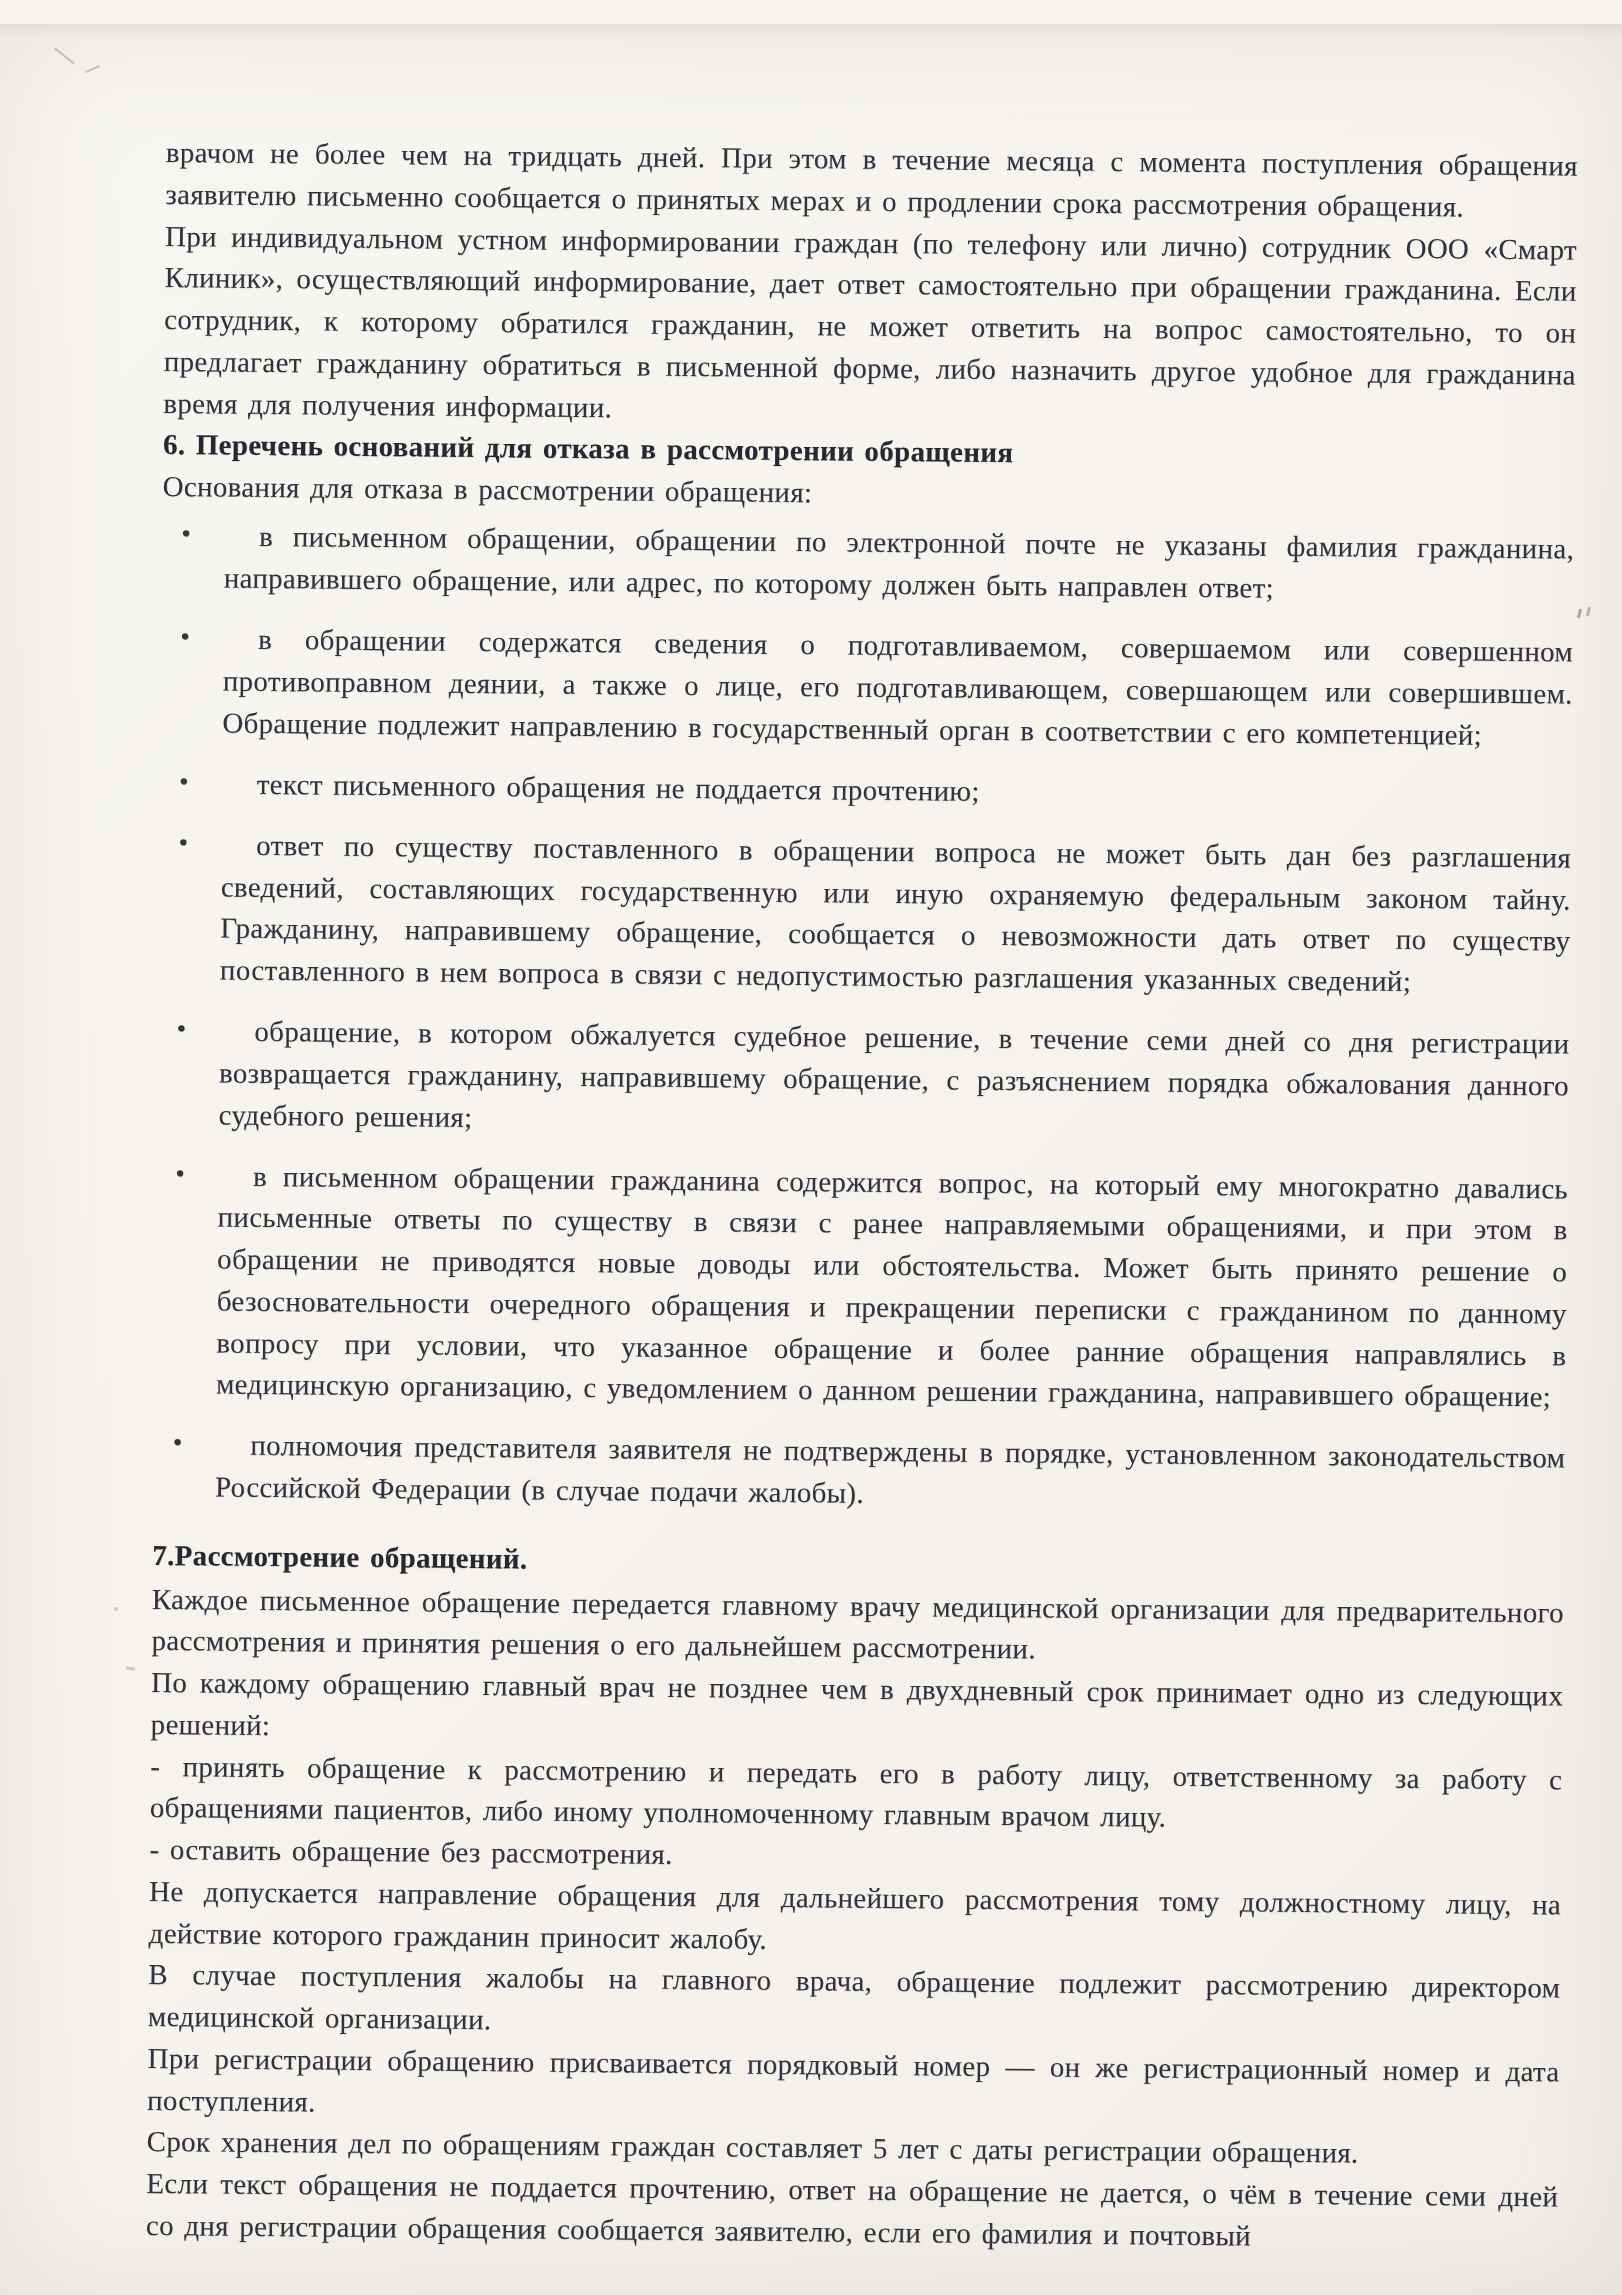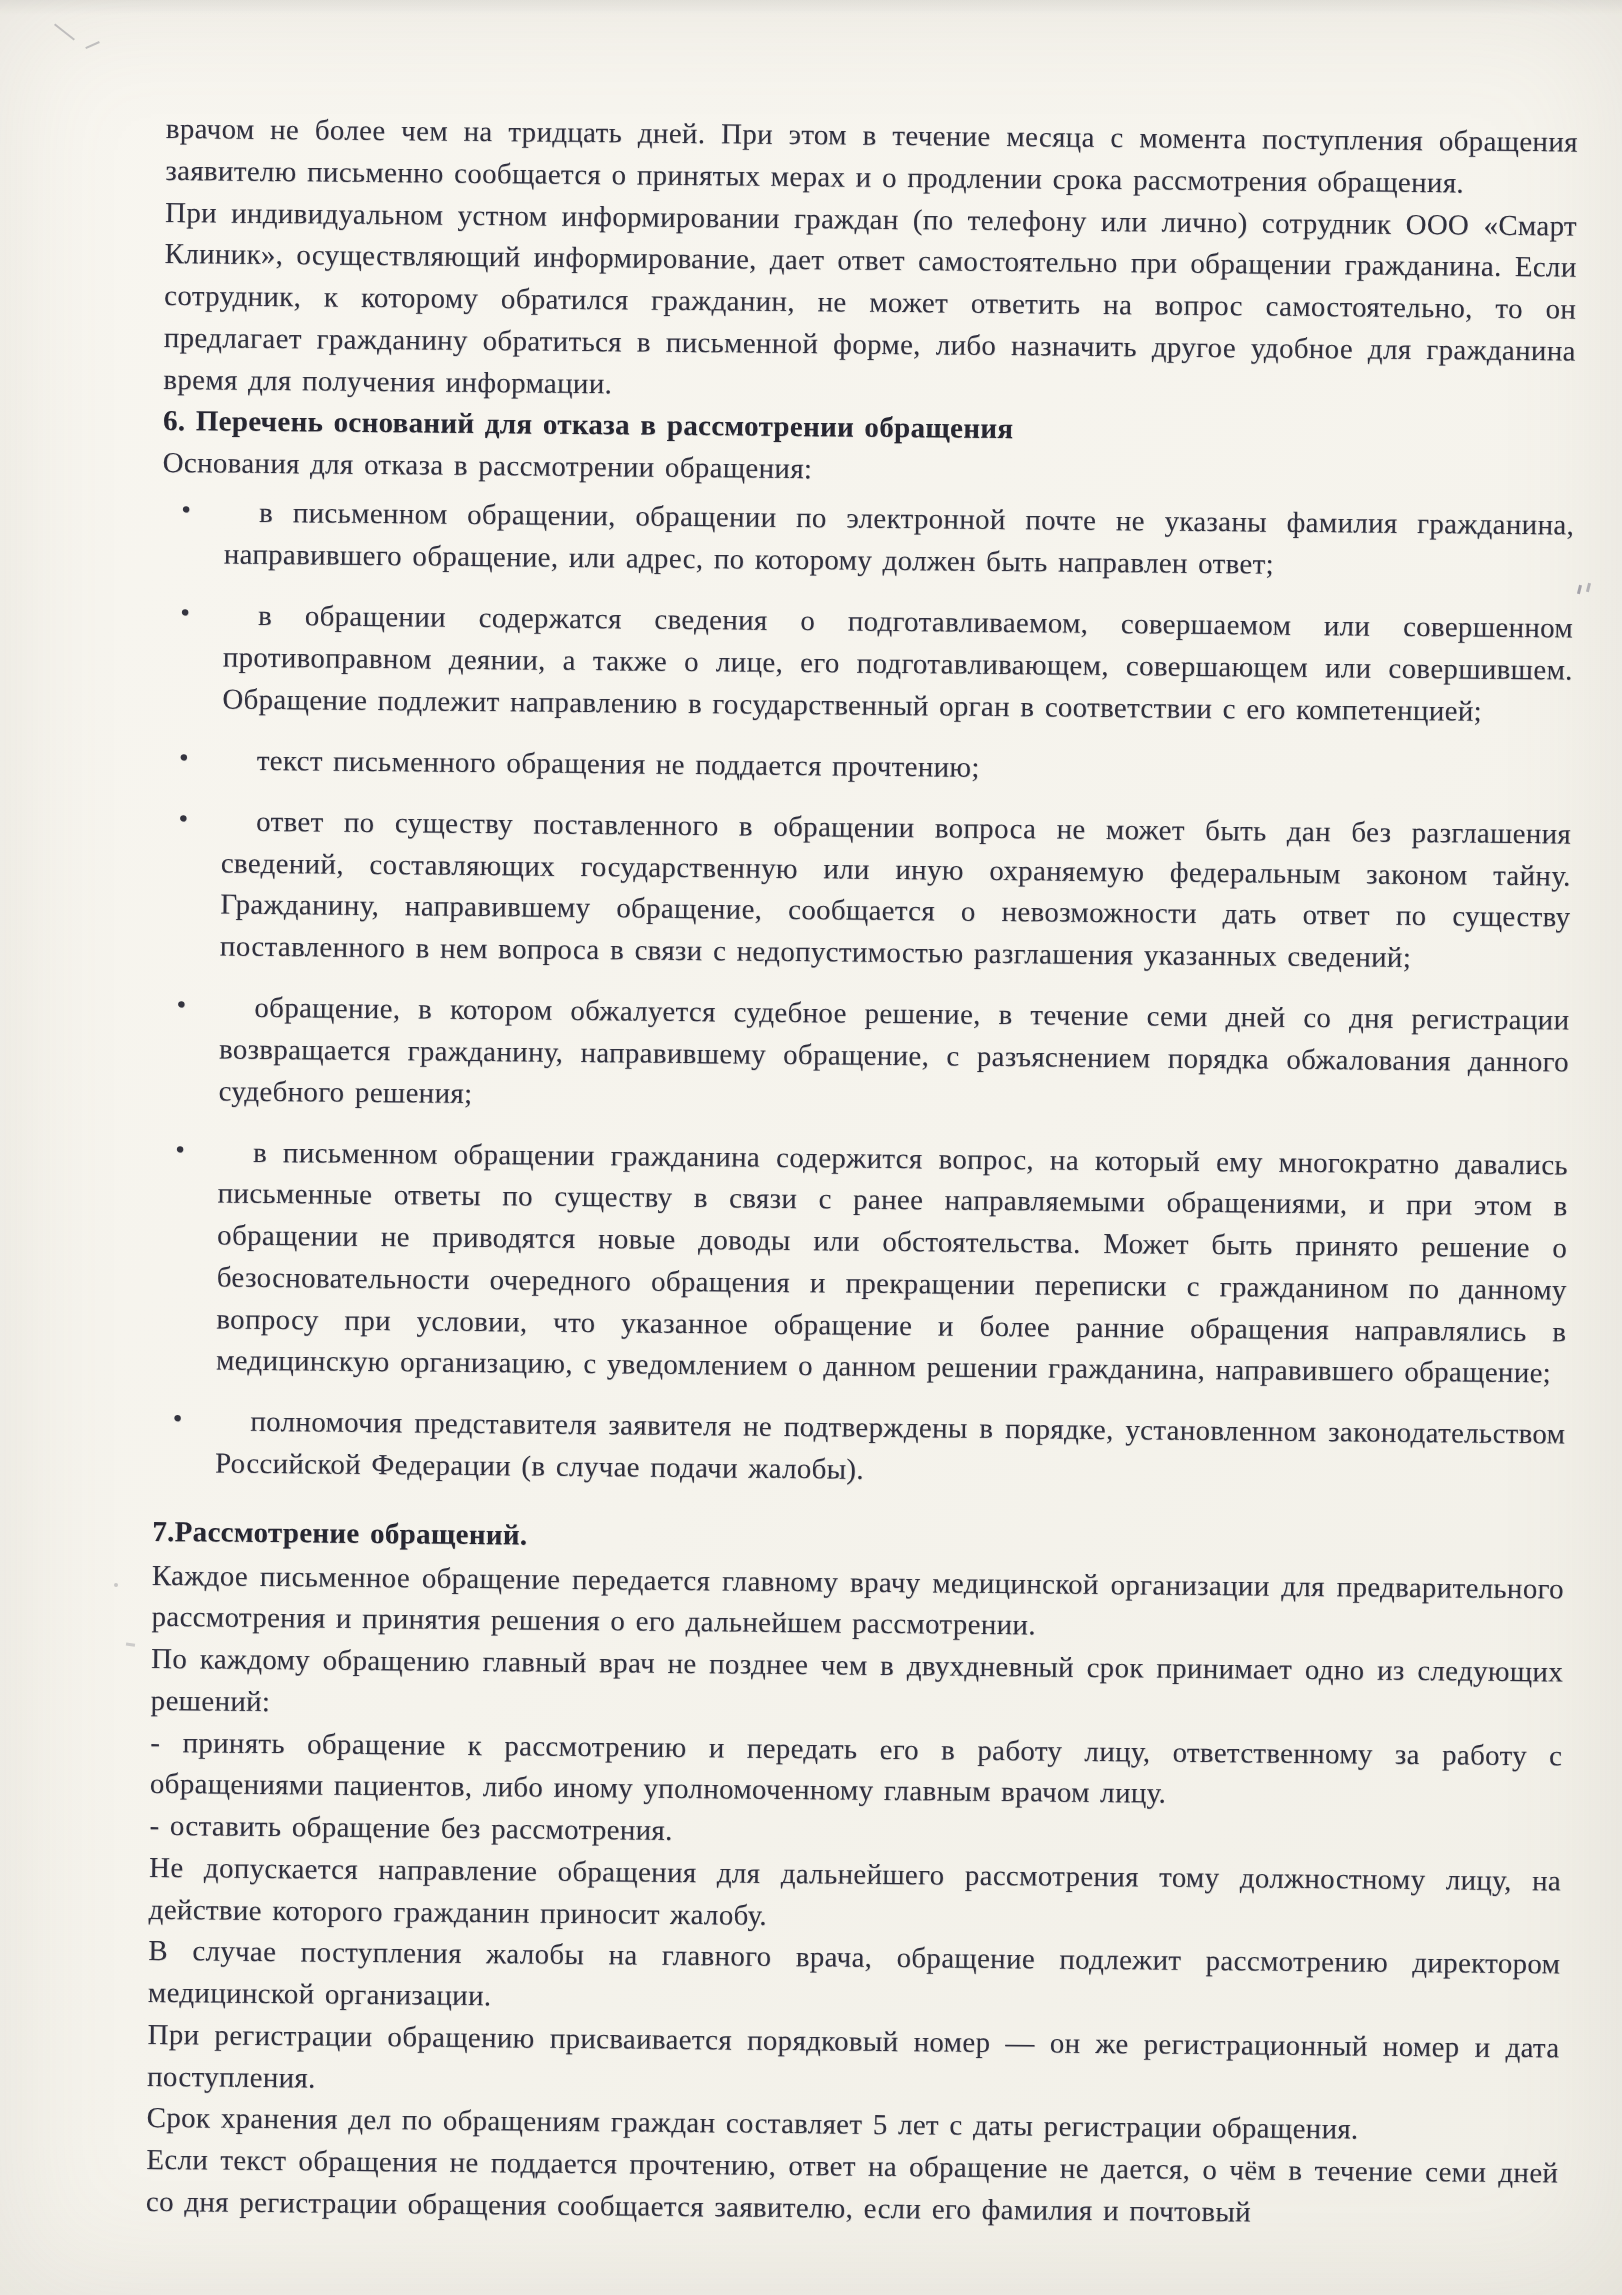--- a/index.html
+++ b/index.html
@@ -7,20 +7,21 @@
   body {
     position: relative;
     overflow: hidden;
     background: #f6f4ed;
     font-family: "Liberation Serif", "DejaVu Serif", serif;
   }
   .page {
     position: absolute;
     inset: 0;
     background: linear-gradient(135deg, #f8f6f0 0%, #f5f3ec 55%, #f1efe7 100%);
+    margin-top: 24px;
   }
   .vignette {
     position: absolute;
     inset: 0;
     pointer-events: none;
     box-shadow: inset 0 0 126px rgba(120,115,100,0.13);
   }
   .top-shade {
     position: absolute;
     top: 0; left: 0; right: 0; height: 15.4px;

